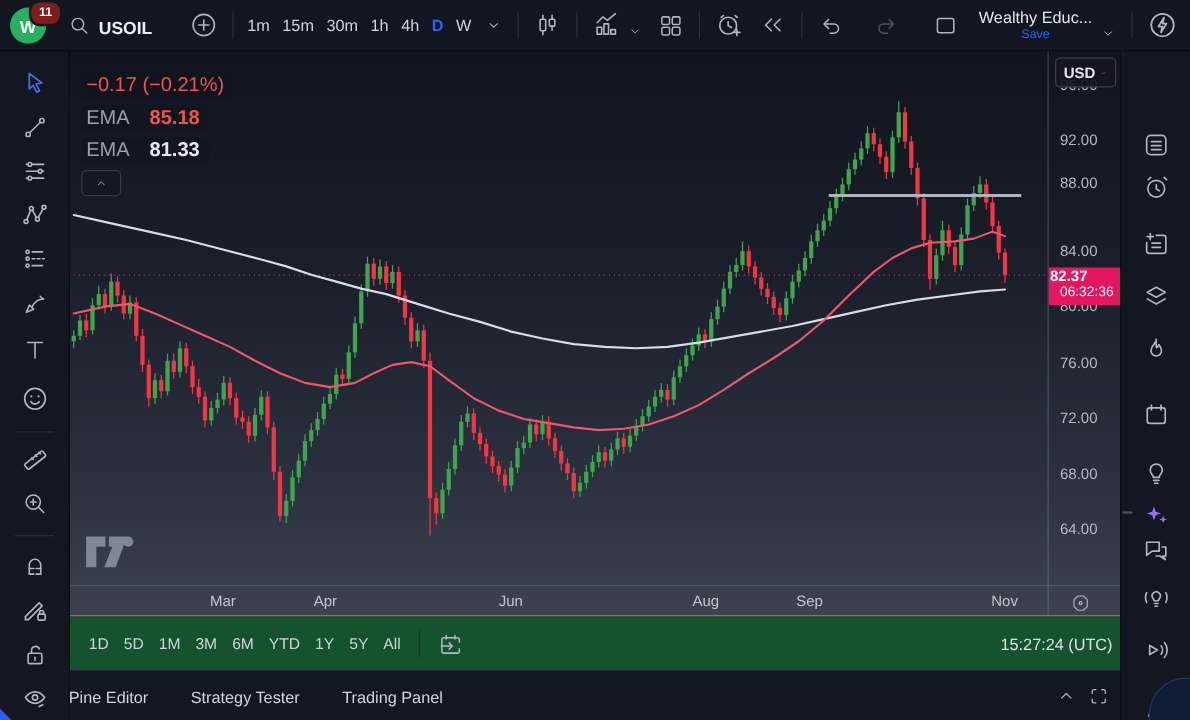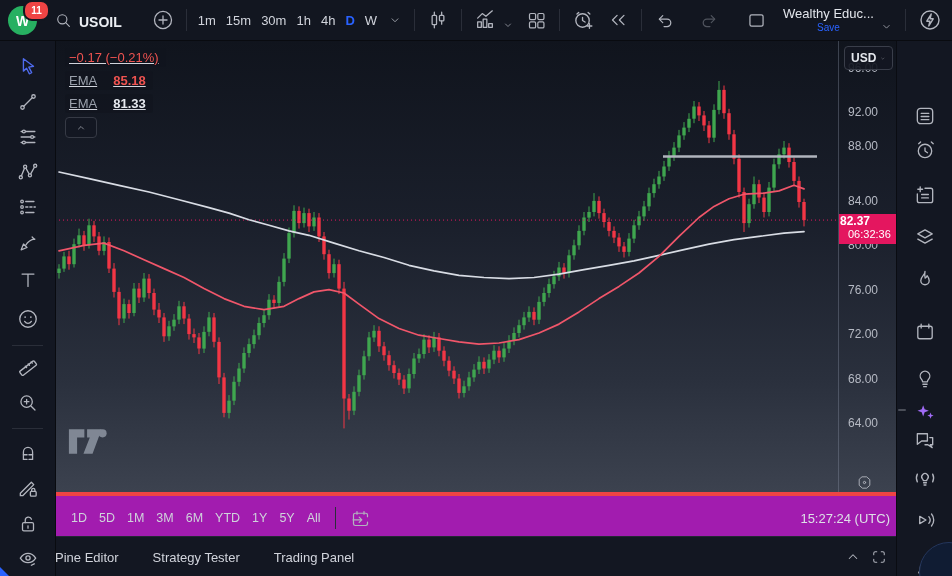--- a/index.html
+++ b/index.html
@@ -13,21 +13,21 @@
   .topbar{position:absolute;left:0;top:0;width:952px;height:40px;background:#121620;
           border-bottom:1px solid #090b10;display:flex;align-items:center;z-index:30;}
   .tb-btn{display:flex;align-items:flex-end;gap:6px;background:none;border:none;color:#d1d4dc;
           cursor:pointer;padding:4px 6px;border-radius:4px;font-size:13px;}
   .sep{width:1px;height:22px;background:#2a2e39;margin:0 6px;flex:0 0 auto;}
   .logo-wrap{position:relative;width:42px;height:36px;margin-left:6px;flex:0 0 auto;}
   .logo{position:absolute;left:2px;top:4px;width:29px;height:29px;border-radius:50%;
         background:#27b061;color:#fff;font-weight:700;font-size:14px;
         display:flex;align-items:center;justify-content:center;}
   .nbadge{position:absolute;right:-2px;top:-2px;min-width:17px;height:17px;border-radius:9px;
-          background:#ef4444;color:#fff;font-size:10px;font-weight:700;display:flex;
+          background:#7f1d1d;color:#fff;font-size:10px;font-weight:700;display:flex;
           align-items:center;justify-content:center;padding:0 3px;border:2px solid #121620;text-align:right;}
   .symbol{font-size:14px;font-weight:700;color:#eceff4;}
   .tf{font-size:13px;color:#d1d4dc;padding:4px 5px;}
   .tf.active{color:#2962ff;font-weight:600;}
   .layout-name{display:flex;flex-direction:column;align-items:center;line-height:1.1;}
   .layout-name .nm{font-size:13px;color:#e3e6ec;}
   .layout-name .sv{font-size:10px;color:#2962ff;}
   .dim .ic{stroke:#50545e;}
   
   .ltb{position:absolute;left:0;top:40px;width:55px;height:536px;background:#131722;
@@ -38,21 +38,21 @@
                  border-left:9px solid #2962ff;border-top:9px solid transparent;}
   
   .pane{position:absolute;left:55px;top:40px;width:841px;height:452px;
         background:linear-gradient(180deg,#10141d 0%,#1a1f2b 40%,#2a303d 75%,#3c424f 100%);}
   .plot{position:absolute;left:0;top:0;width:783px;height:428px;overflow:hidden;}
   .watermark{position:absolute;left:0;width:783px;text-align:center;color:rgba(173,184,204,0.06);
              font-weight:700;pointer-events:none;white-space:nowrap;}
   .wm1{top:126px;font-size:62px;letter-spacing:4px;}
   .wm2{top:238px;font-size:40px;letter-spacing:2px;}
   .tv-mark{position:absolute;left:13px;top:388px;opacity:.75;}
-  .legend{position:absolute;left:10px;top:8px;z-index:6;font-size:13px;text-decoration:underline;}
+  .legend{position:absolute;left:10px;top:18px;z-index:6;font-size:16px;}
   .lrow{width:fit-content;background:rgba(16,20,29,0.55);border-radius:3px;
         padding:2px 7px 2px 4px;margin-bottom:4px;}
   .chg{color:#ef5350;}
   .ema-l{color:#9aa0ab;margin-right:16px;}
   .ema-red{color:#ef5350;font-weight:600;}
   .ema-wht{color:#e6e9ef;font-weight:600;}
   .collapse-btn{margin-top:4px;width:30px;height:19px;border-radius:4px;background:rgba(19,23,34,.85);
         border:1px solid #363a45;display:flex;align-items:center;justify-content:center;cursor:pointer;}
   
   .paxis{position:absolute;left:783px;top:0;width:58px;height:452px;
@@ -64,22 +64,22 @@
   .pbadge{position:absolute;left:0;width:58px;height:29px;background:#e4165f;color:#fff;
           z-index:2;padding-top:1px;text-align:left;}
   .pbadge .pv{font-size:12px;font-weight:700;margin-left:1px;line-height:13px;}
   .pbadge .cd{font-size:11px;margin-left:9px;line-height:12px;}
   .axis-gear{position:absolute;left:17px;top:434px;cursor:pointer;}
   
   .taxis{position:absolute;left:0;top:428px;width:841px;height:24px;
          border-top:1px solid rgba(134,142,160,0.32);cursor:ew-resize;}
   .tlab{position:absolute;top:5px;font-size:12px;color:#c2c6cf;}
   
-  .rangerow{position:absolute;left:55px;top:492px;width:841px;height:44px;background:#a21caf;
-            border-top:4px solid #ef4444;display:flex;align-items:center;z-index:20;}
+  .rangerow{position:absolute;left:55px;top:492px;width:841px;height:44px;background:#14532d;
+            border-top:1px solid #ef4444;display:flex;align-items:center;z-index:20;}
   .rbtn{background:none;border:none;color:#cfd3db;font-size:12.5px;padding:5px 6px;cursor:pointer;}
   .clock{margin-left:auto;margin-right:6px;font-size:13px;color:#dde0e7;}
   
   .footer{position:absolute;left:55px;top:536px;width:841px;height:40px;background:#131722;
           border-top:1px solid #232733;display:flex;align-items:center;z-index:20;}
   .fitem{background:none;border:none;color:#d1d4dc;font-size:13px;display:flex;gap:6px;
          align-items:center;cursor:pointer;padding:6px 0;margin-right:34px;}
   .fic{background:none;border:none;cursor:pointer;padding:4px;}
   
   .rsb{position:absolute;left:896px;top:40px;width:56px;height:536px;background:#131722;
@@ -678,20 +678,28 @@
         <div class="cd">06:32:36</div>
       </div>
       <span class="axis-gear">
           <svg class="ic" width="17" height="17" viewBox="0 0 24 24">
             <path d="M9 4h6l4.5 4v8L15 20H9l-4.5-4V8z" stroke-width="1.3"></path>
             <circle cx="12" cy="12" r="1.6"></circle>
           </svg>
         </span>
     </div>
 
+    <div class="taxis" id="time-axis">
+        <span class="tlab" style="left: 113px;">Mar</span>
+        <span class="tlab" style="left: 196px;">Apr</span>
+        <span class="tlab" style="left: 344px;">Jun</span>
+        <span class="tlab" style="left: 499px;">Aug</span>
+        <span class="tlab" style="left: 582px;">Sep</span>
+        <span class="tlab" style="left: 738px;">Nov</span>
+      </div>
   </section>
 
   <div class="rangerow">
     <button class="rbtn" style="margin-left:10px">1D</button>
     <button class="rbtn">5D</button>
     <button class="rbtn">1M</button>
     <button class="rbtn">3M</button>
     <button class="rbtn">6M</button>
     <button class="rbtn">YTD</button>
     <button class="rbtn">1Y</button>

